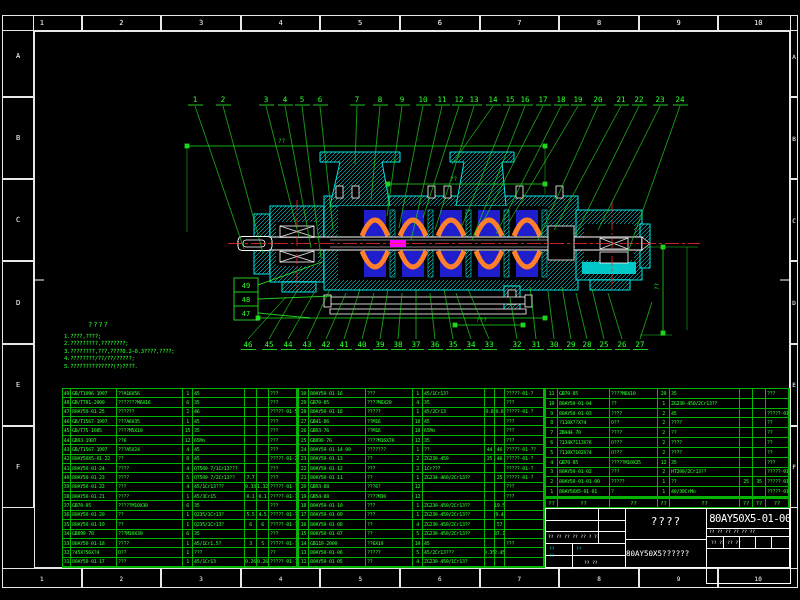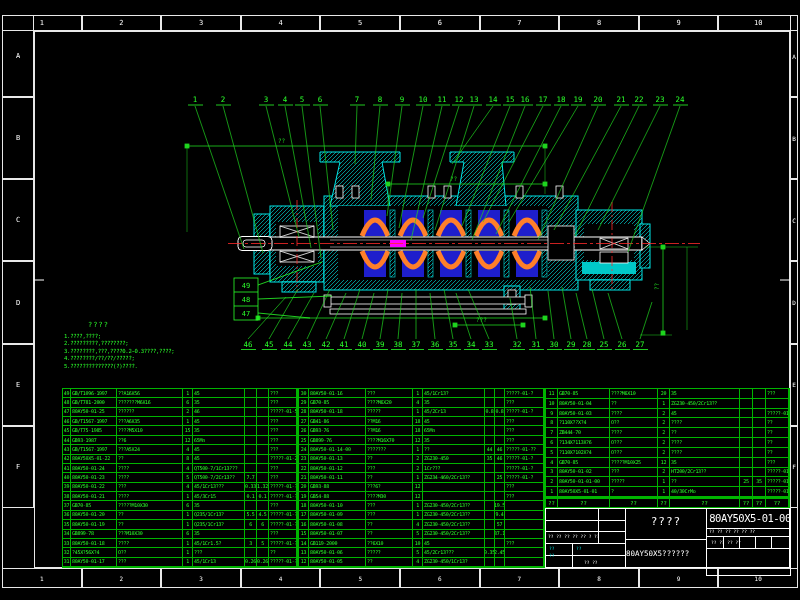--- a/index.html
+++ b/index.html
@@ -805,21 +805,21 @@
       <div class="tb-text cy" style="left:3px;top:44px;font-size:4.5px;">??</div>
       <div class="tb-text" style="left:38px;top:51px;font-size:4.5px;">?? ??</div>
     </div>
 
     <div class="tb-box" style="left:79px;top:-1px;width:82px;height:60px;">
       <div class="tb-text" style="left:0;top:6px;width:80px;text-align:center;font-size:11px;letter-spacing:1px;">????</div>
       <div class="abs" style="left:0;top:30px;width:80px;border-top:1px solid #fff;"></div>
       <div class="tb-text" style="left:0;top:40px;width:80px;font-size:7.5px;">80AY50X5??????</div>
     </div>
 
-    <div class="tb-box" style="left:160px;top:-1px;width:85px;height:68px;">
+    <div class="tb-box" style="left:160px;top:-1px;width:85px;height:76px;">
       <div class="tb-text" style="left:1px;top:3px;width:84px;text-align:center;font-size:10.5px;letter-spacing:-0.5px;">80AY50X5-01-00</div>
       <div class="abs" style="left:0;top:19px;width:84px;border-top:1px solid #fff;"></div>
       <div class="tb-text" style="left:2px;top:20px;font-size:4.5px;">?? ?? ?? ?? ?? ??</div>
       <div class="abs" style="left:0;top:27px;width:84px;border-top:1px solid #fff;"></div>
       <div class="abs" style="left:16px;top:27px;height:12px;border-left:1px solid #fff;"></div>
       <div class="abs" style="left:32px;top:27px;height:12px;border-left:1px solid #fff;"></div>
       <div class="abs" style="left:48px;top:27px;height:12px;border-left:1px solid #fff;"></div>
       <div class="abs" style="left:64px;top:27px;height:12px;border-left:1px solid #fff;"></div>
       <div class="tb-text" style="left:66px;top:29px;font-size:6.5px;padding-left:48px;">1:5</div>
       <div class="abs" style="left:0;top:39px;width:84px;border-top:1px solid #fff;"></div>

